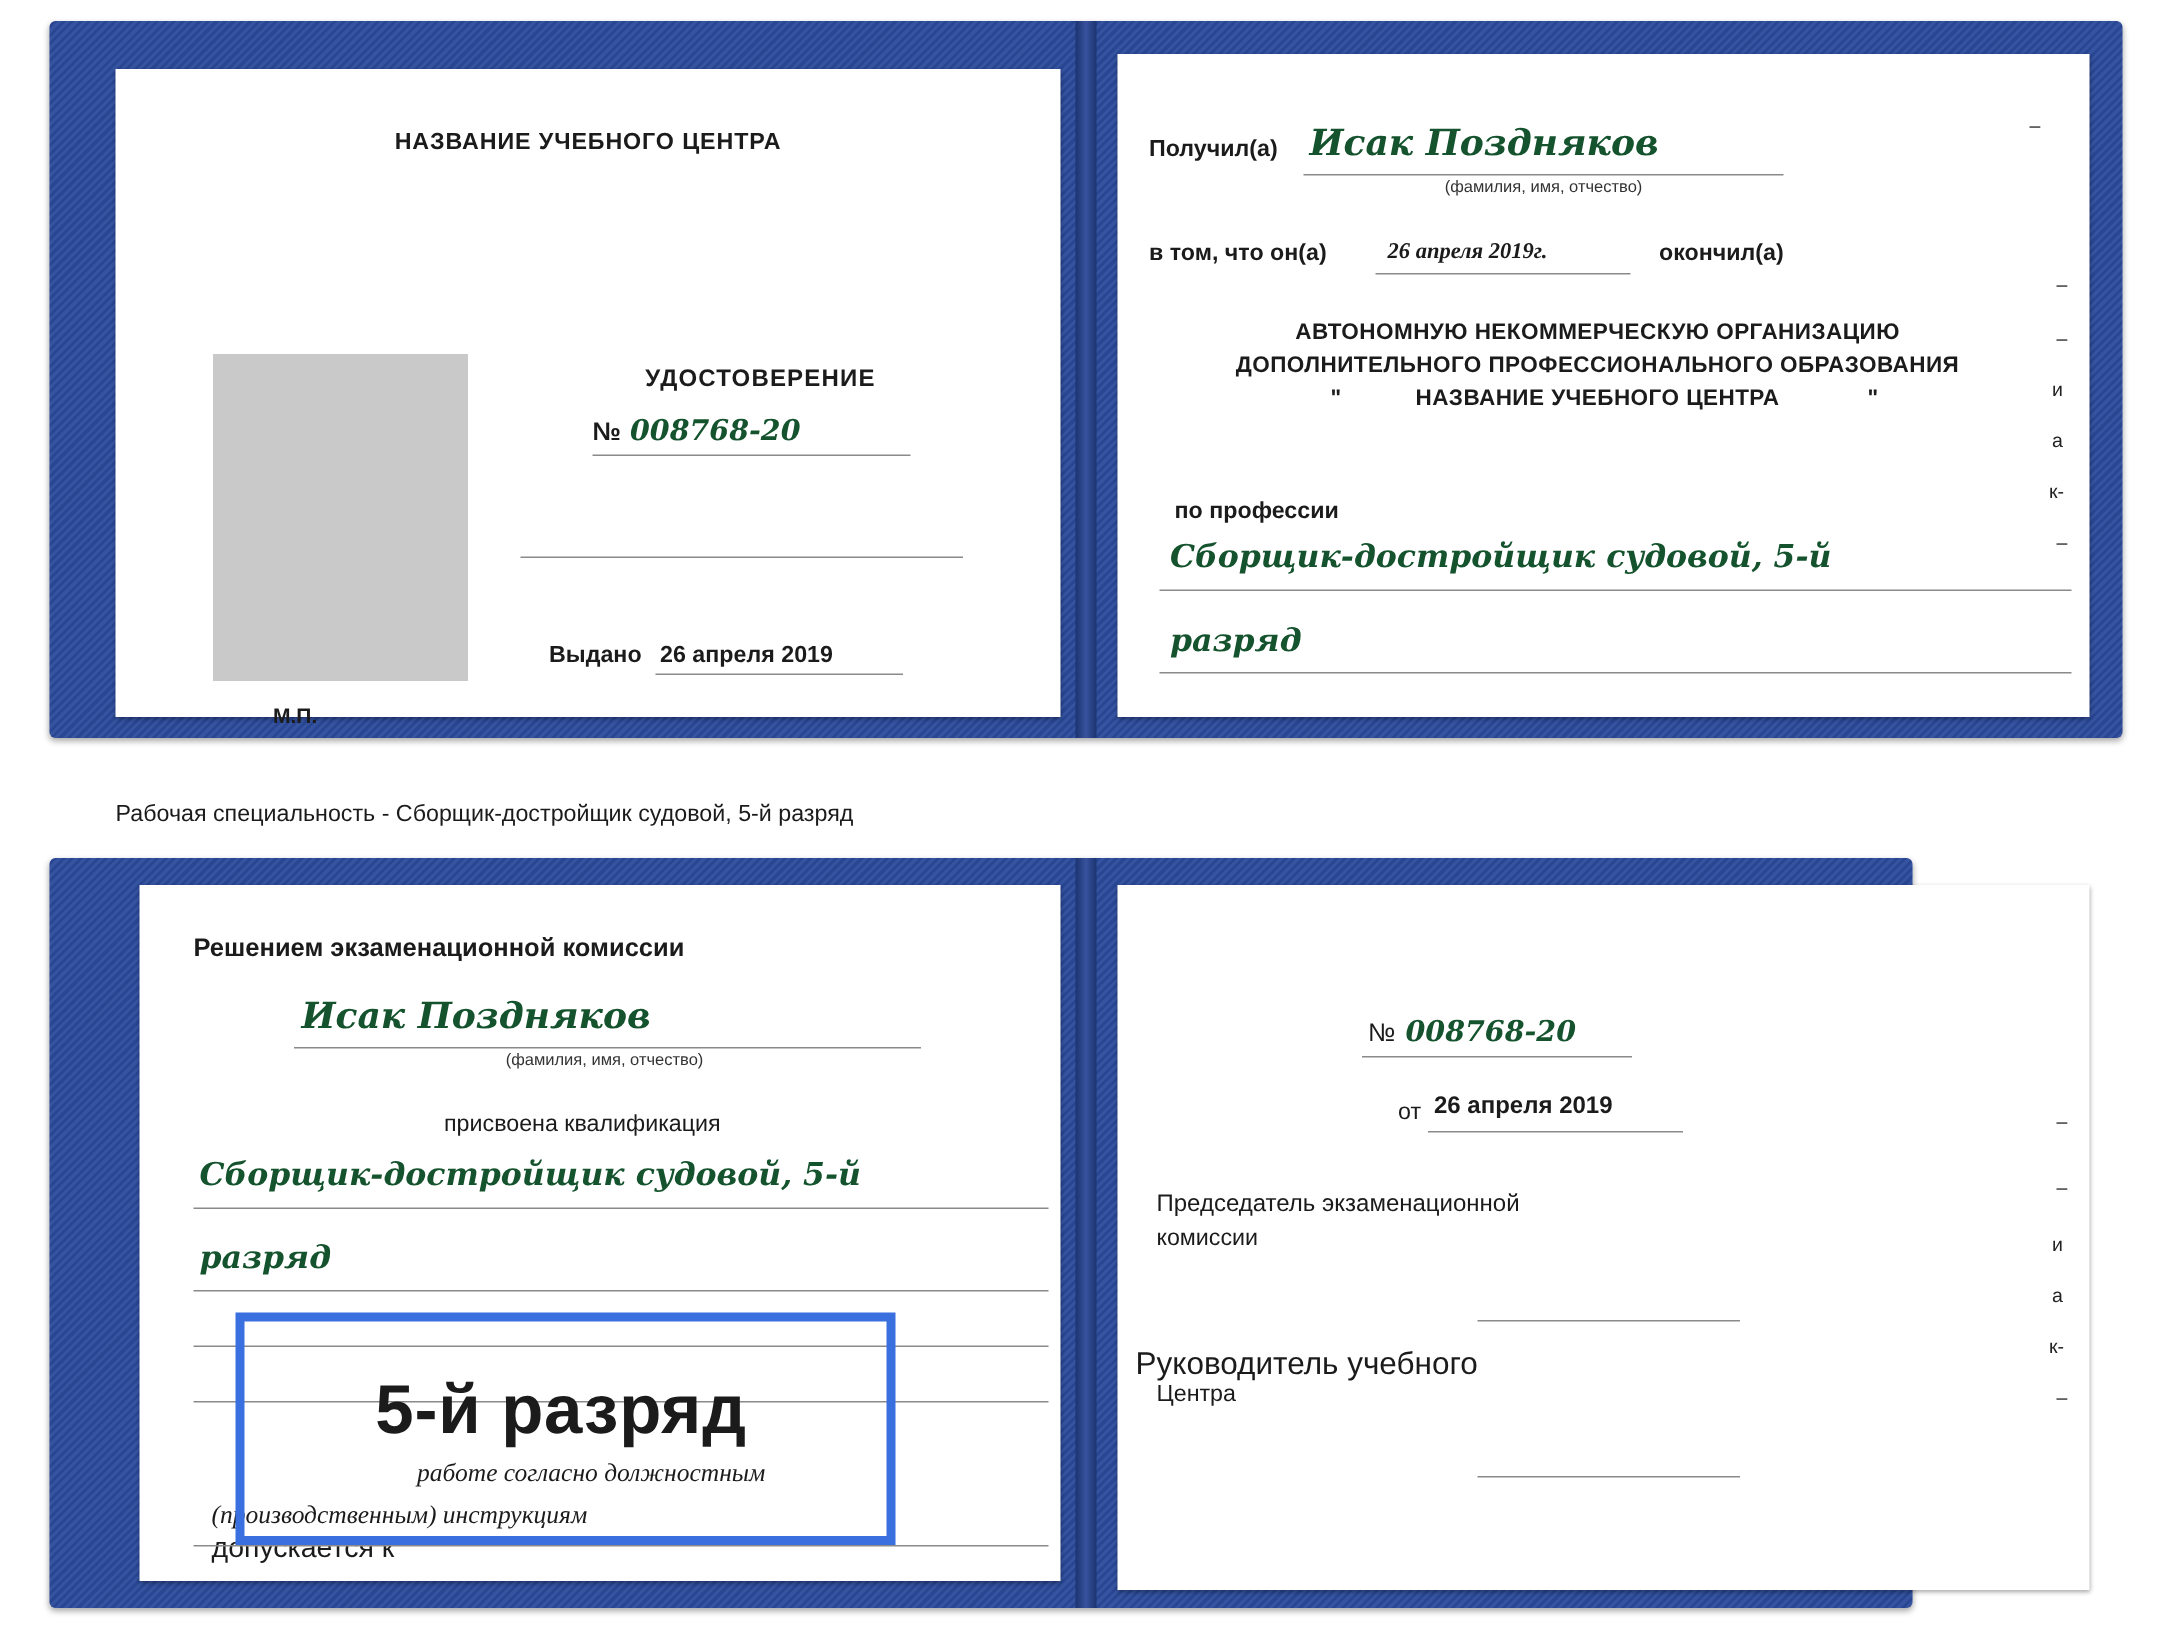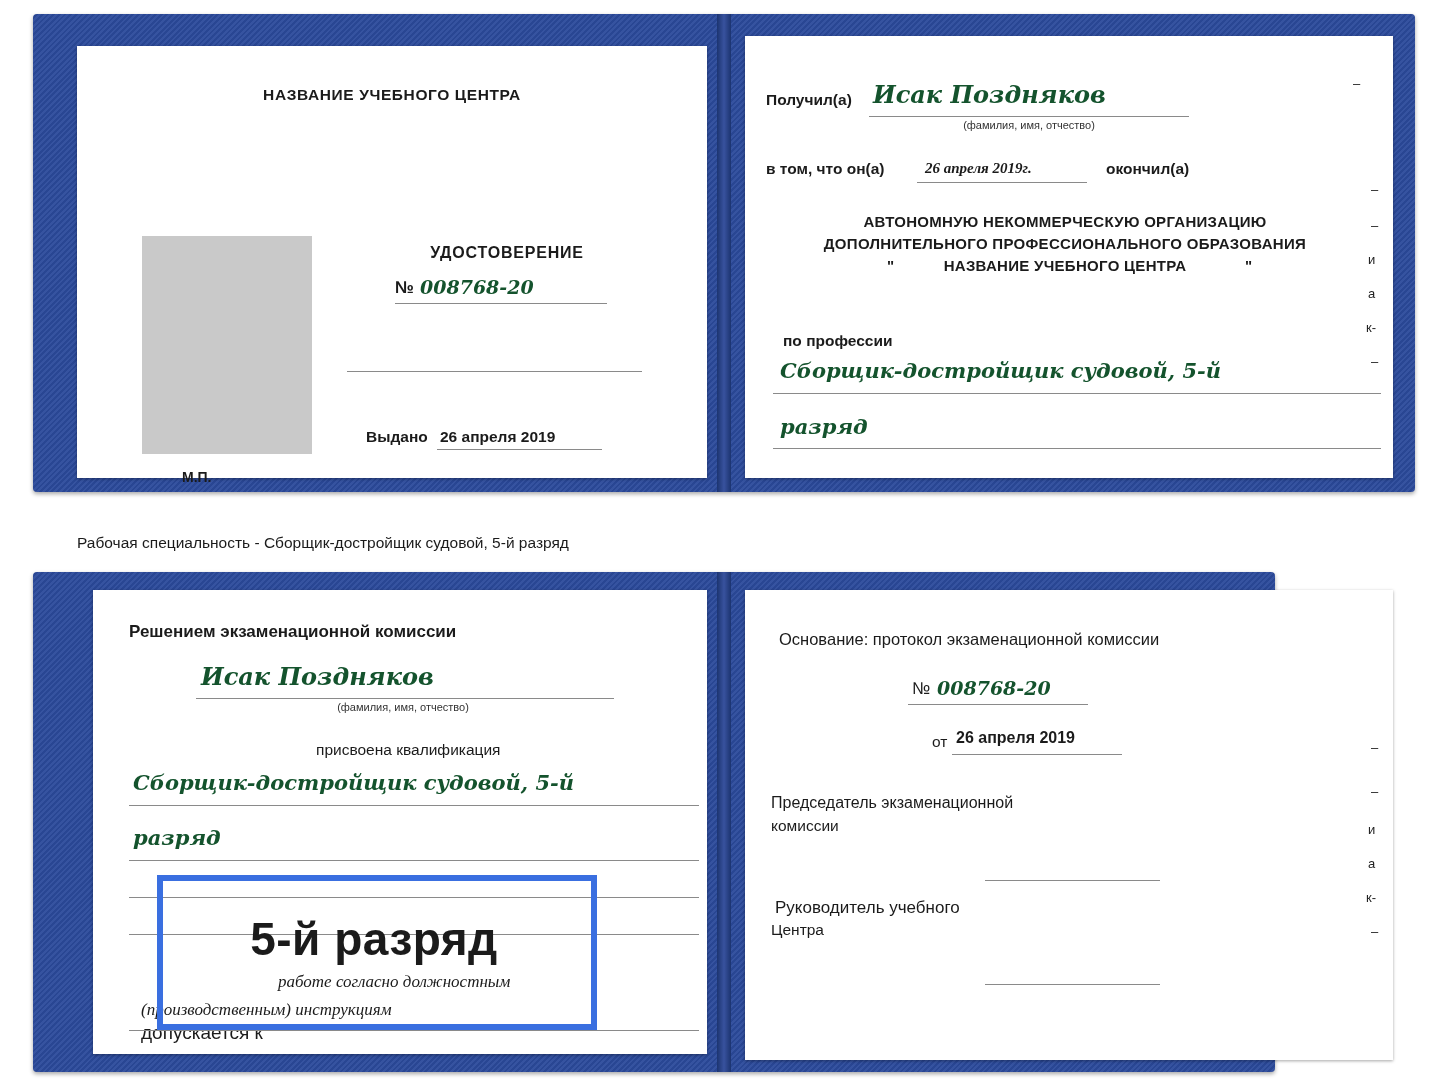--- a/index.html
+++ b/index.html
@@ -184,21 +184,21 @@
   <div class="spine" style="left:684px;"></div>
 
   <div class="page" style="left:60px; top:18px; width:614px; height:464px;">
     <div class="page-inner">
       <div class="txt bold" style="left:36px; top:32px; font-size:17px;">Решением экзаменационной комиссии</div>
 
       <div class="txt hand" style="left:108px; top:72px; font-size:24px;">Исак Поздняков</div>
       <div class="rule" style="left:103px; top:108px; width:418px;"></div>
       <div class="txt tiny center" style="left:160px; top:111px; width:300px;">(фамилия, имя, отчество)</div>
 
-      <div class="txt" style="left:203px; top:151px; font-size:15.5px;margin-left:20px;">присвоена квалификация</div>
+      <div class="txt" style="left:203px; top:151px; font-size:15.5px;">присвоена квалификация</div>
 
       <div class="txt hand" style="left:40px; top:180px; font-size:21px;">Сборщик-достройщик судовой, 5-й</div>
       <div class="rule" style="left:36px; top:215px; width:570px;"></div>
 
       <div class="txt hand" style="left:40px; top:235px; font-size:21px;">разряд</div>
       <div class="rule" style="left:36px; top:270px; width:570px;"></div>
       <div class="rule" style="left:36px; top:307px; width:570px;"></div>
       <div class="rule" style="left:36px; top:344px; width:570px;"></div>
 
       <div class="txt" style="left:48px; top:405px; font-size:19px;margin-top:27px;">допускается к</div>
@@ -206,35 +206,34 @@
       <div class="txt handp" style="left:48px; top:410px; font-size:17px;">(производственным) инструкциям</div>
       <div class="rule" style="left:36px; top:440px; width:570px;"></div>
     </div>
   </div>
 
   <div class="highlight-box" style="left:124px; top:303px; width:428px; height:143px;"></div>
   <div class="highlight-text" style="left:166px; top:340px; width:350px; text-align:center;">5-й разряд</div>
 
   <div class="page" style="left:712px; top:18px; width:648px; height:470px;">
     <div class="page-inner">
-      <div class="txt" style="left:34px; top:40px; font-size:16.5px;">Основание: протокол экзаменационной комиссии</div>
 
       <div class="txt" style="left:167px; top:89px; font-size:17px;">№</div>
       <div class="txt hand" style="left:192px; top:87px; font-size:19px;">008768-20</div>
       <div class="rule" style="left:163px; top:114px; width:180px;"></div>
 
       <div class="txt" style="left:187px; top:143px; font-size:15.5px;">от</div>
       <div class="txt bold" style="left:211px; top:139px; font-size:16px;">26 апреля 2019</div>
       <div class="rule" style="left:207px; top:164px; width:170px;"></div>
 
       <div class="txt" style="left:26px; top:204px; font-size:16px;">Председатель экзаменационной</div>
       <div class="txt" style="left:26px; top:227px; font-size:15.5px;">комиссии</div>
       <div class="rule" style="left:240px; top:290px; width:175px;"></div>
 
-      <div class="txt" style="left:30px; top:308px; font-size:17px;">Руководитель учебного</div>
+      <div class="txt" style="left:12px; top:308px; font-size:21px;">Руководитель учебного</div>
       <div class="txt" style="left:26px; top:331px; font-size:15.5px;">Центра</div>
       <div class="rule" style="left:240px; top:394px; width:175px;"></div>
     </div>
   </div>
 
   <div class="frag" style="left:1338px; top:168px;">–</div>
   <div class="frag" style="left:1338px; top:212px;">–</div>
   <div class="frag" style="left:1335px; top:250px;">и</div>
   <div class="frag" style="left:1335px; top:284px;">а</div>
   <div class="frag" style="left:1333px; top:318px;">к-</div>

